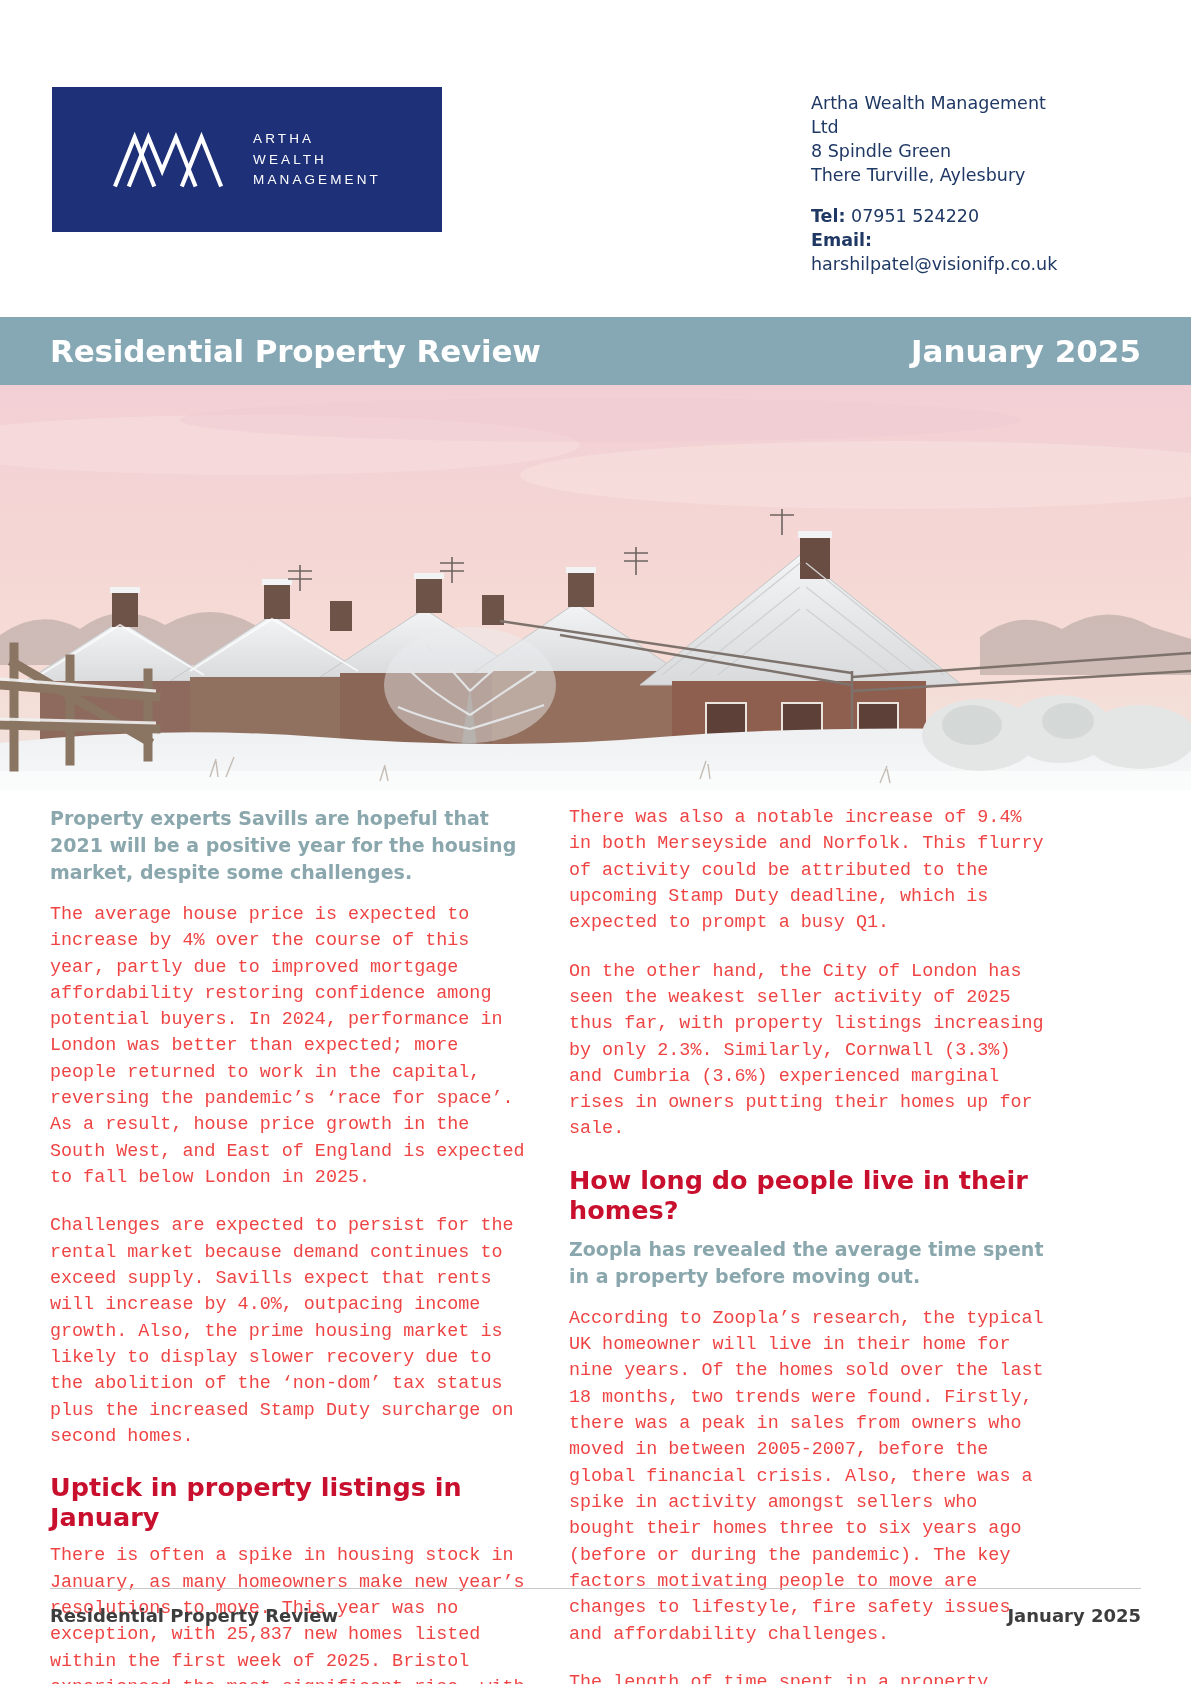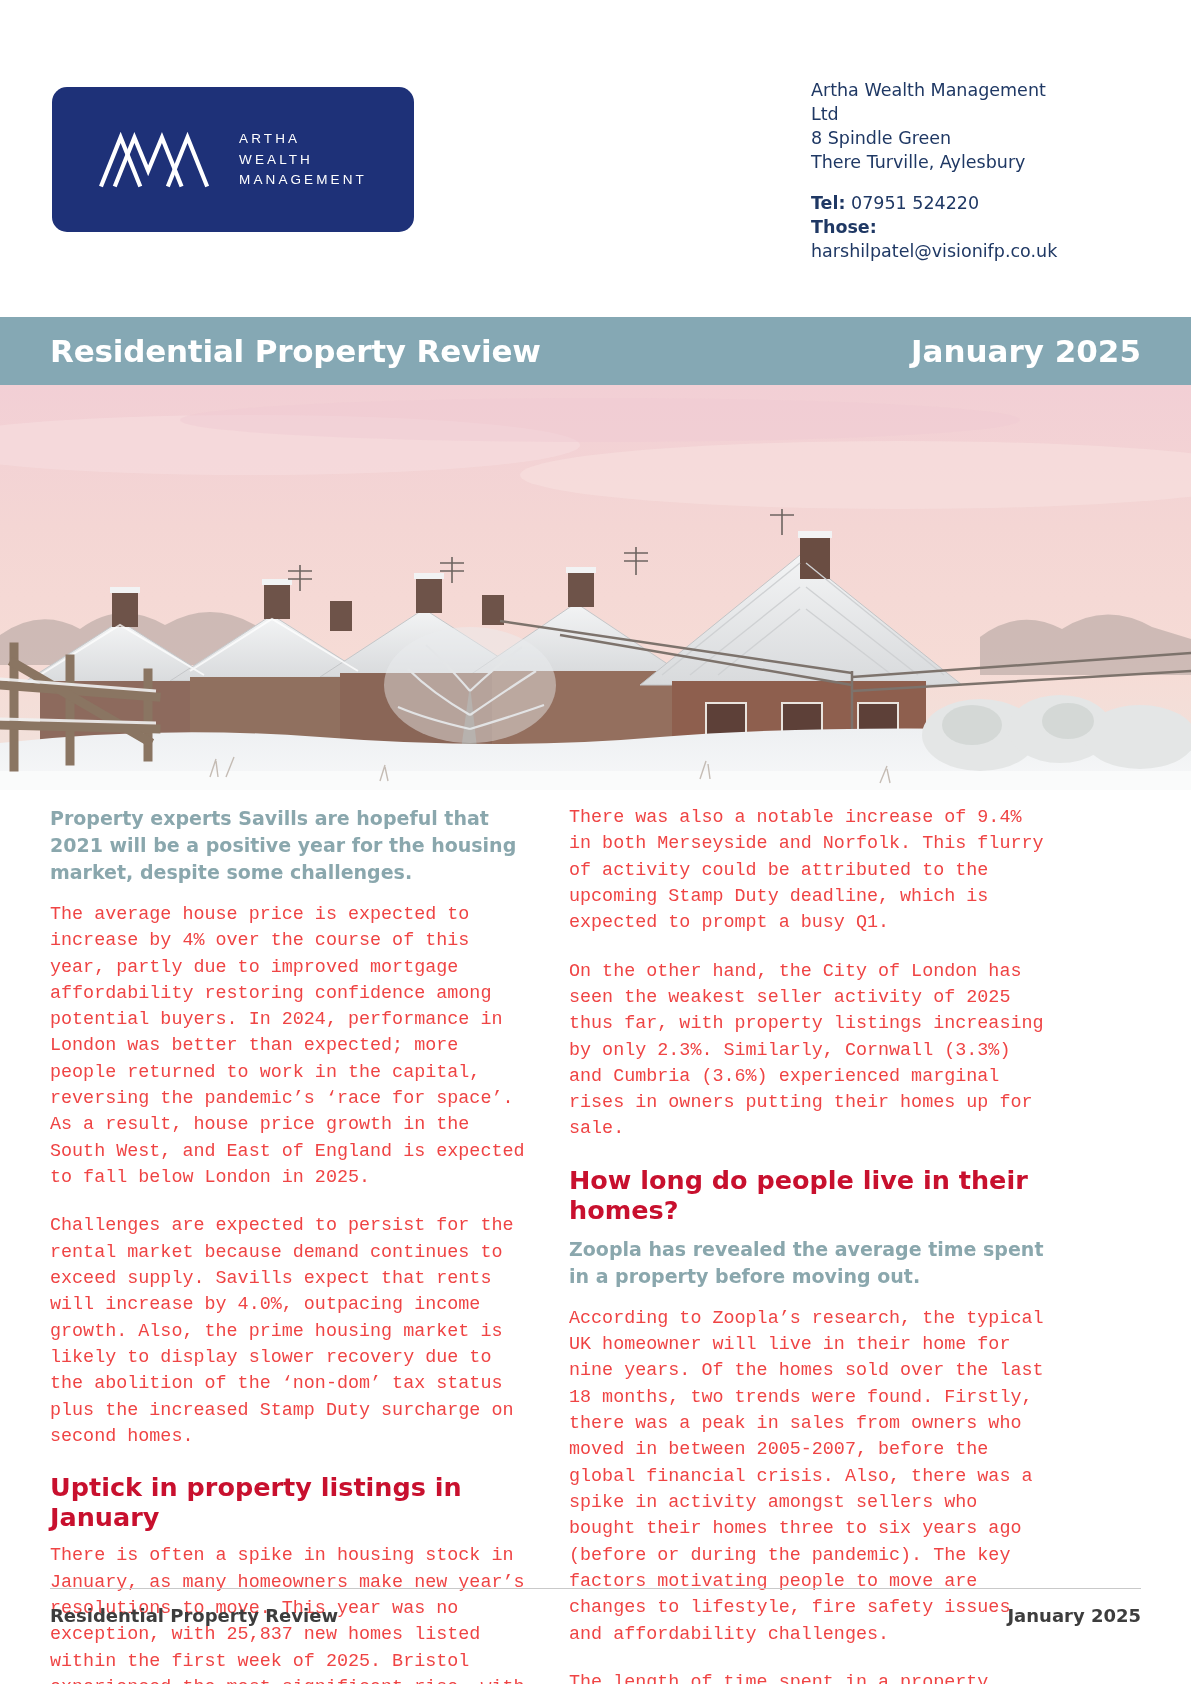--- a/index.html
+++ b/index.html
@@ -11,33 +11,33 @@
     overflow:hidden;
     position:relative;
   }
   .page{position:relative;width:1191px;height:1684px;}
 
   
   .letterhead{
     position:absolute;left:0;top:0;width:1191px;height:310px;
   }
   .logo-box{
-    position:absolute;left:52px;top:87px;width:362px;height:145px;
+    position:absolute;left:52px;top:87px;width:390px;height:145px;
     background:#1e3178;
-    display:flex;align-items:center;justify-content:center;border-radius:15px;
+    display:flex;align-items:center;justify-content:center;
   }
   .logo-inner{display:flex;align-items:center;gap:22px;}
   .logo-mark{width:118px;height:58px;display:block;}
   .logo-words{
     display:flex;flex-direction:column;gap:3px;
     color:#ffffff;font-size:13.5px;letter-spacing:3.1px;line-height:1.32;
     font-family:"Liberation Sans", sans-serif;
   }
   .firm-block{
-    position:absolute;right:50px;top:78px;width:330px;
+    position:absolute;right:50px;top:91px;width:330px;
     text-align:left;
     color:#1f3864;
     font-size:17.5px;line-height:1.38;
     font-family:"DejaVu Sans", sans-serif;
   }
   .firm-block .addr{margin:0 0 16px 0;}
   .firm-block .addr div{white-space:normal;}
   .firm-block .contact{margin:0;}
   .firm-block .contact b{font-weight:bold;}
 
@@ -136,21 +136,21 @@
         <div>Ltd</div>
         <div>8 Spindle Green</div>
         <div>There Turville, Aylesbury</div>
       </div>
       <div class="contact">
         <div>
           <b>Tel:</b>
           <span>07951 524220</span>
         </div>
         <div>
-          <b>Those:</b>
+          <b>Email:</b>
         </div>
         <div>harshilpatel@visionifp.co.uk</div>
       </div>
     </div>
   </div>
 
   <div class="band">
     <div class="band-title">Residential Property Review</div>
     <div class="band-date">January 2025</div>
   </div>

